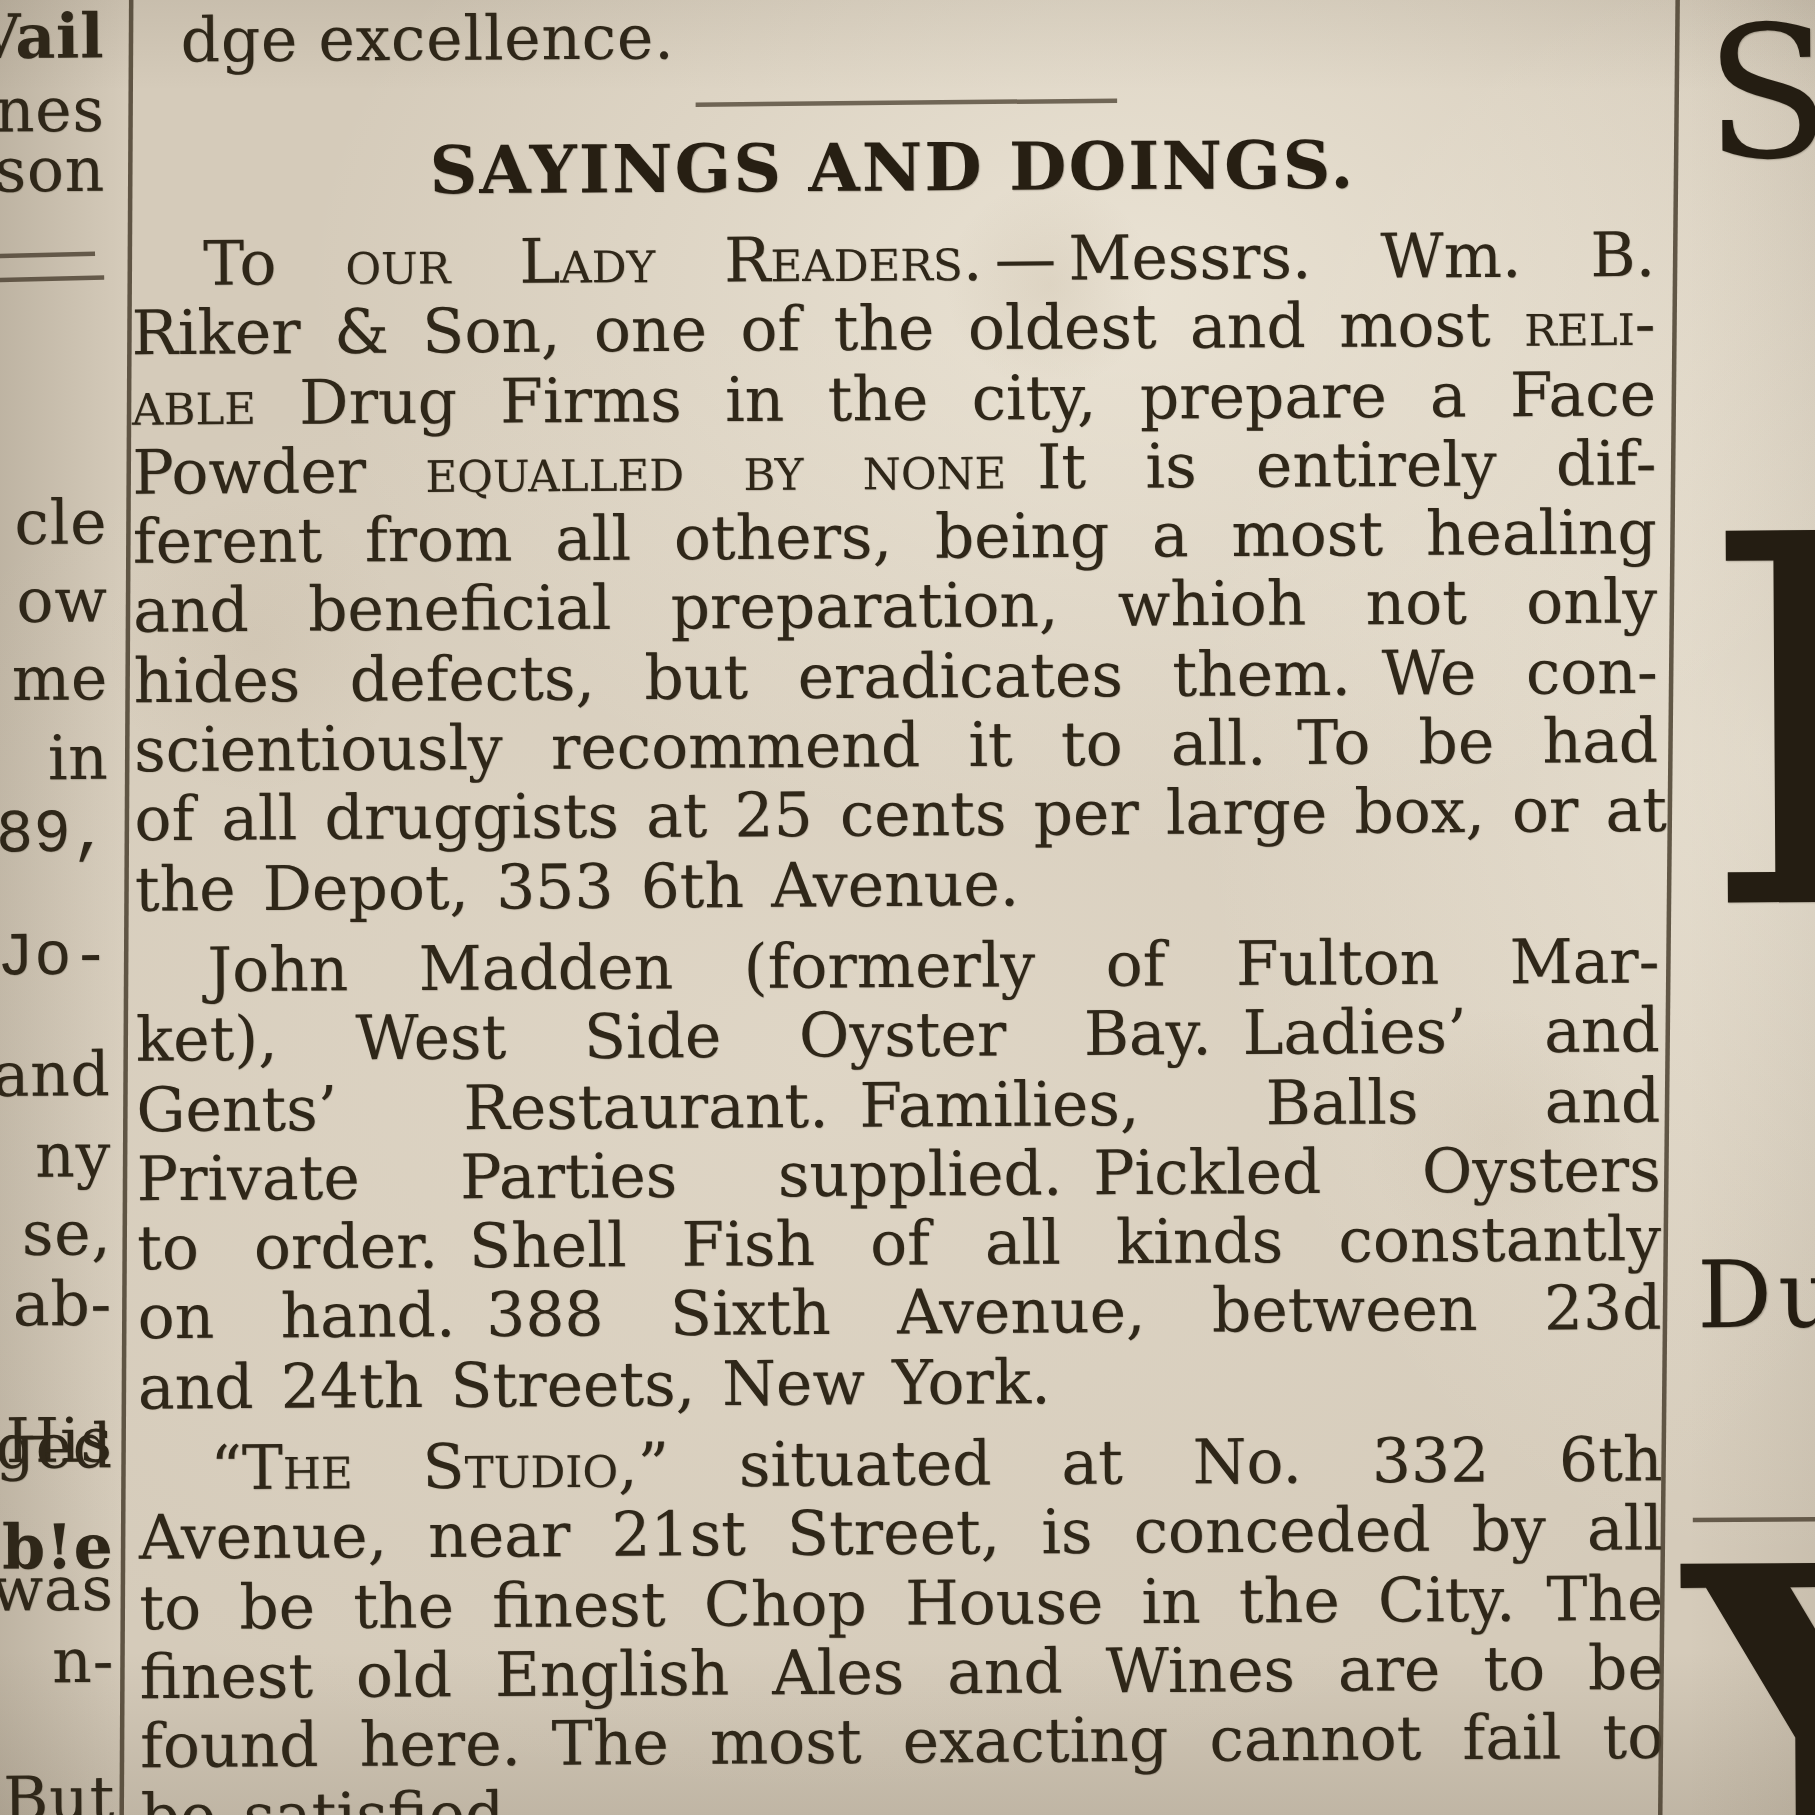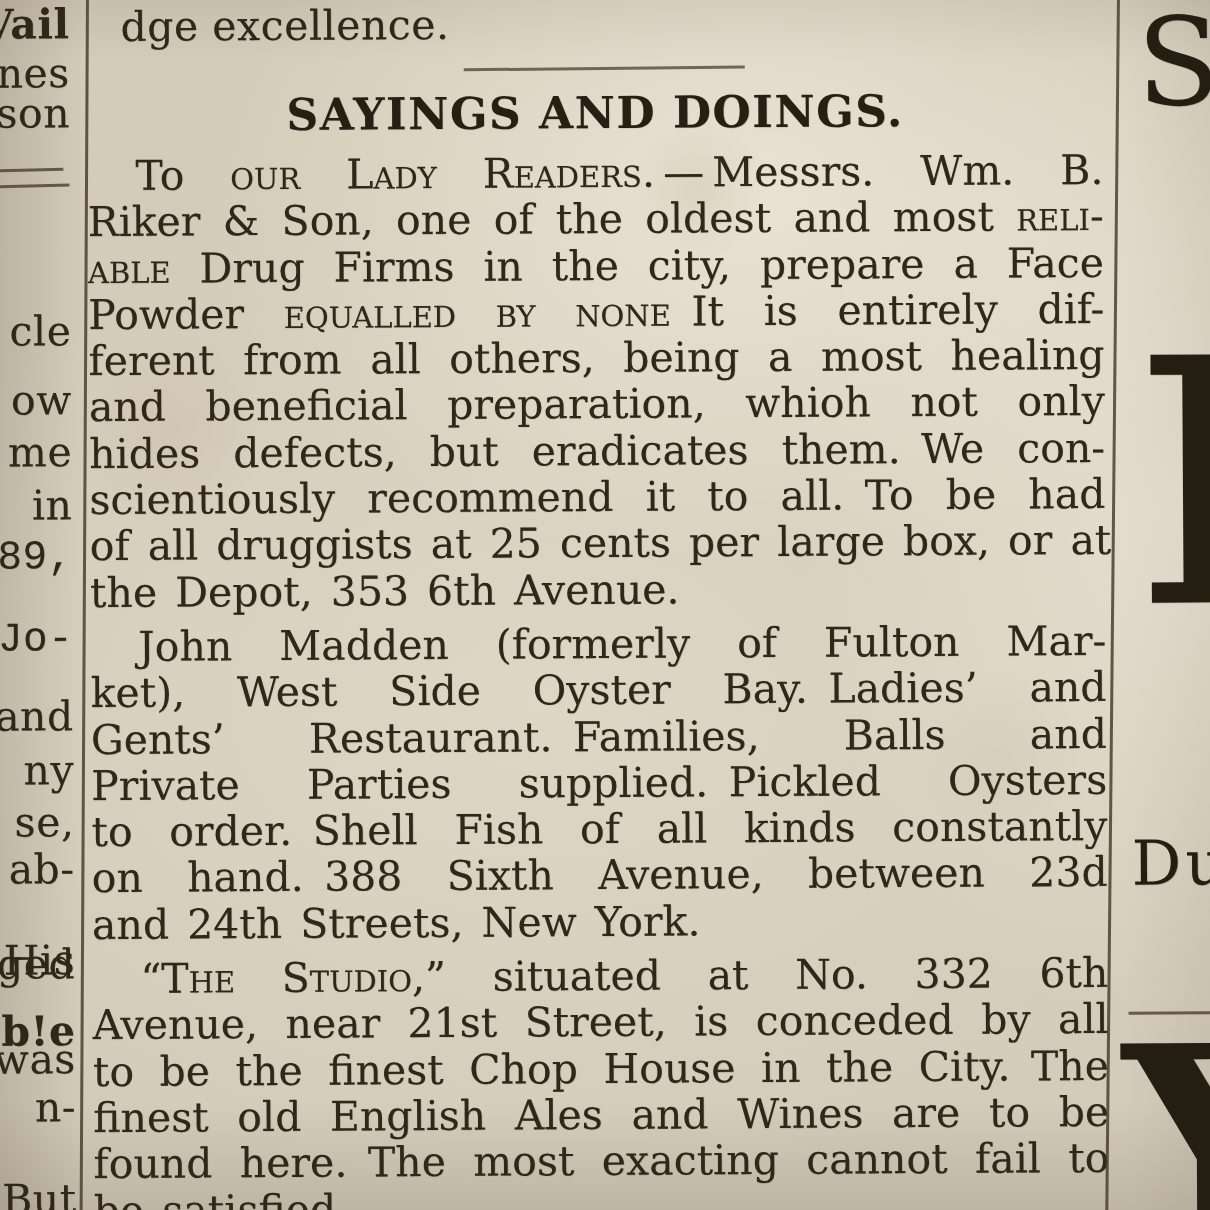--- a/index.html
+++ b/index.html
@@ -85,21 +85,21 @@
 <div class="page">
   <div class="skew">
 
     <div class="left-col">
       <div class="hrule dr1"></div>
       <div class="hrule dr2"></div>
 
     <div class="frag b" style="top: 1px;">Vail</div>
         <div class="frag" style="top: 50px;">ones</div>
         <div class="frag" style="top: 90px;">son</div>
-        <div class="frag" style="top: 308px;">cle</div>
+        <div class="frag" style="top: 325px;">cle</div>
         <div class="frag" style="top: 377px;">ow</div>
         <div class="frag" style="top: 429px;">me</div>
         <div class="frag" style="top: 482px;">in</div>
         <div class="frag" style="top: 534px; font-family: Liberation Mono, monospace;">89,</div>
         <div class="frag" style="top: 616px; font-family: Liberation Mono, monospace;">Jo-</div>
         <div class="frag" style="top: 693px;">and</div>
         <div class="frag" style="top: 747px;">ny</div>
         <div class="frag" style="top: 799px;">se,</div>
         <div class="frag" style="top: 846px; text-align: right;">ab-</div>
         <div class="frag" style="top: 893px; margin-top: 44px;">His</div>

